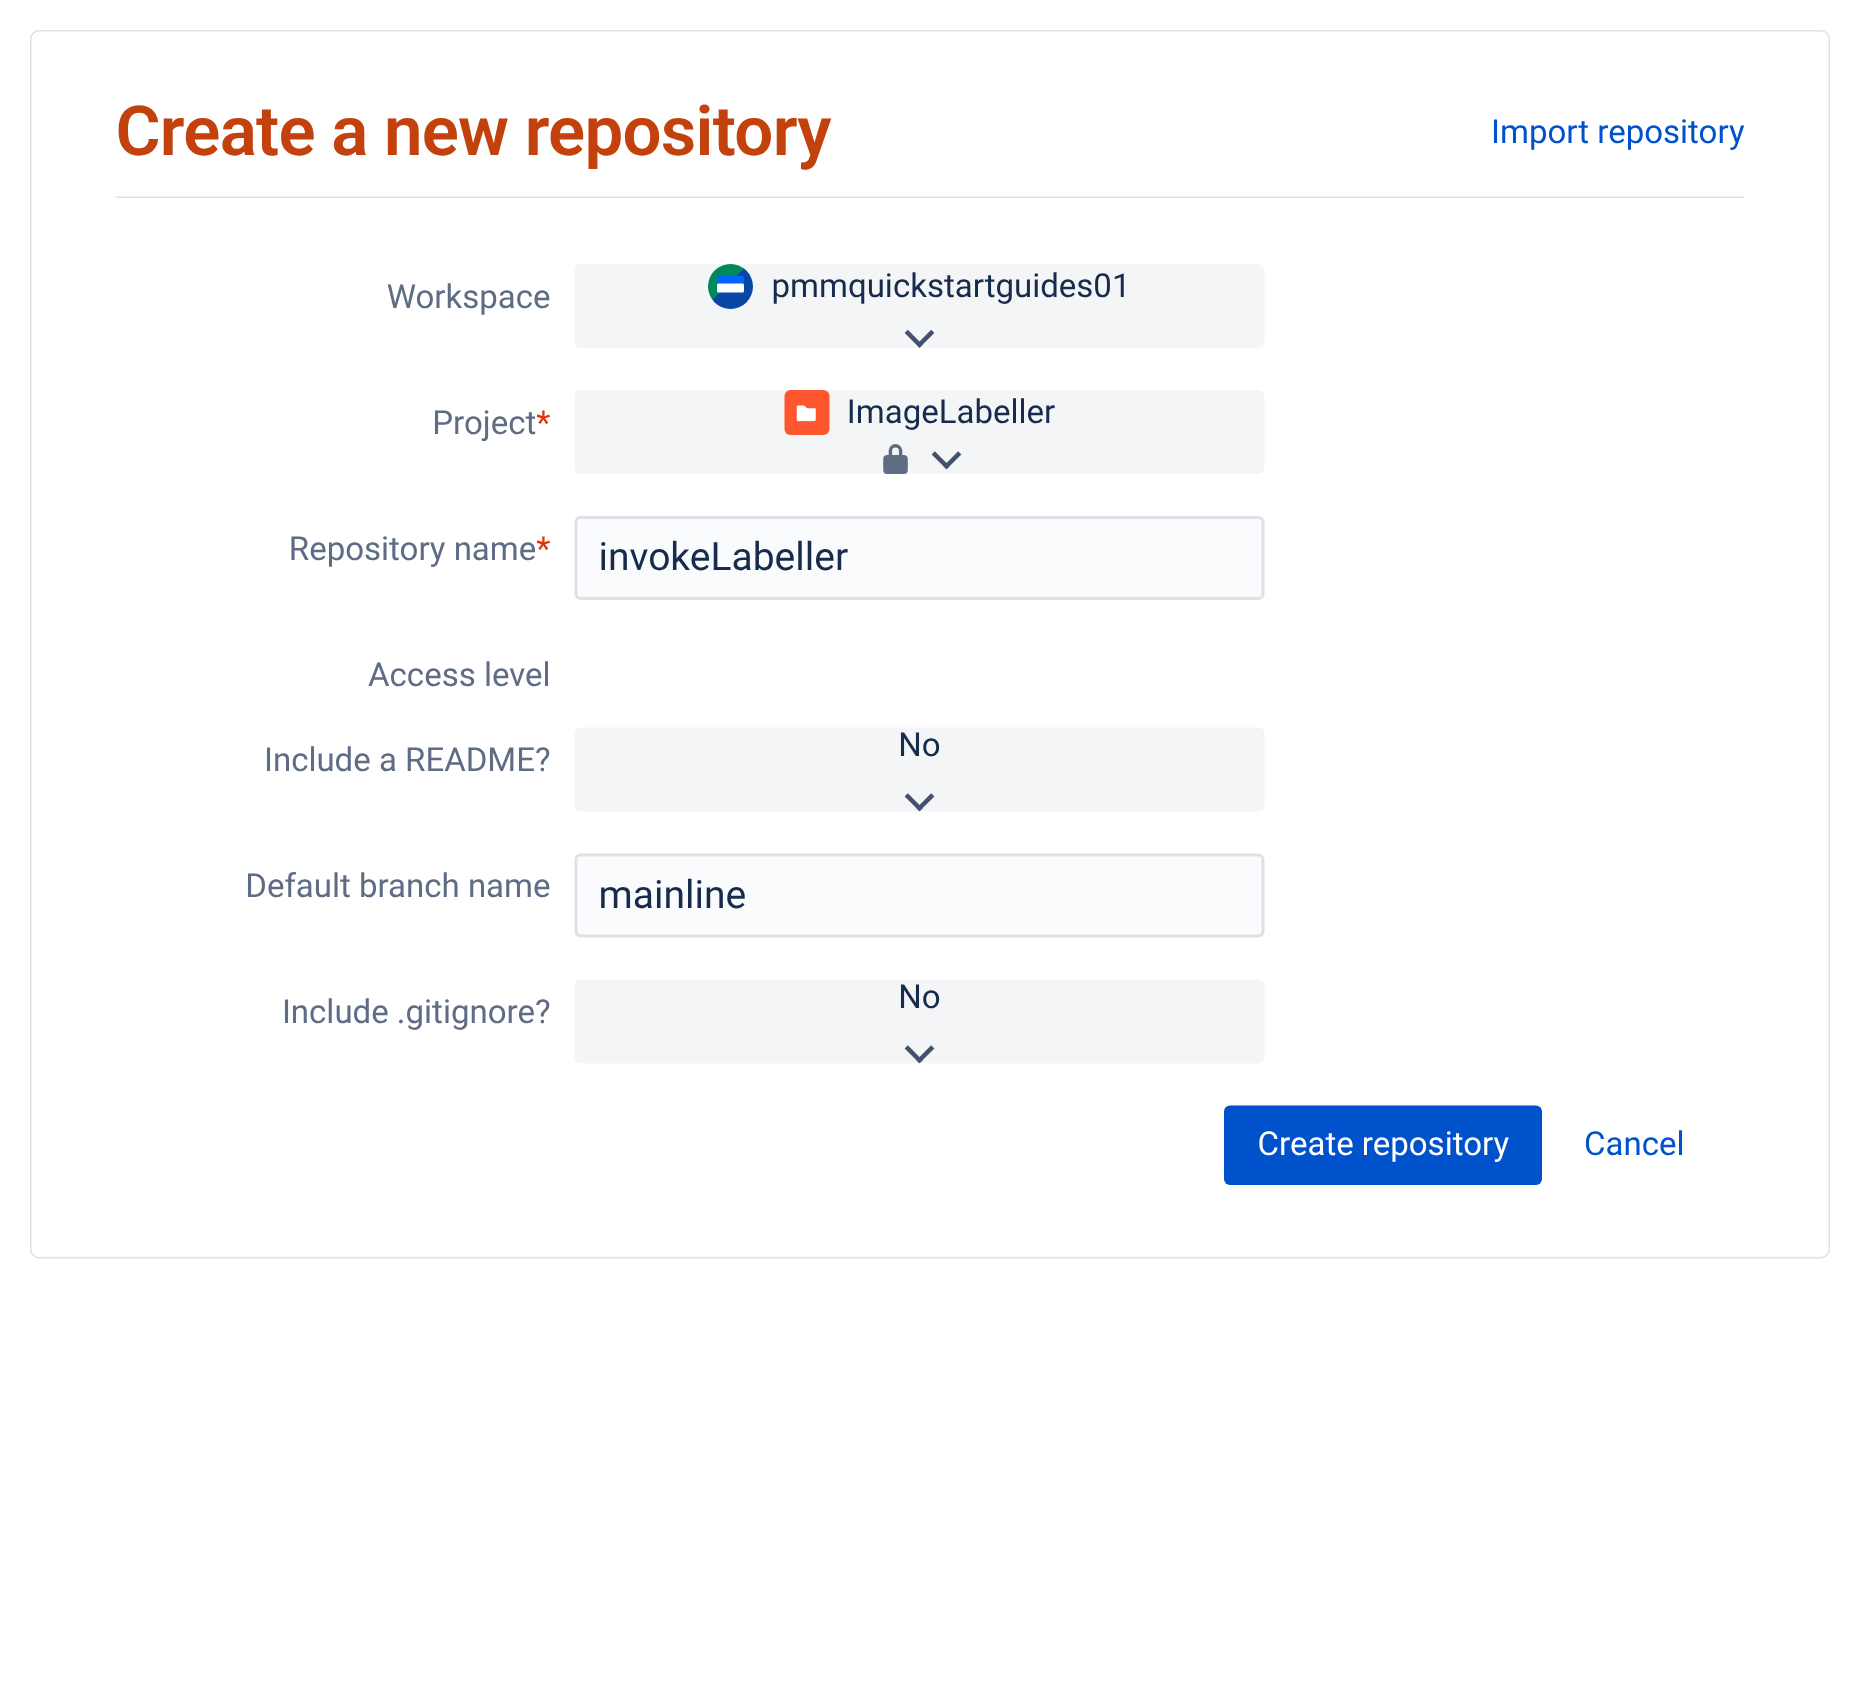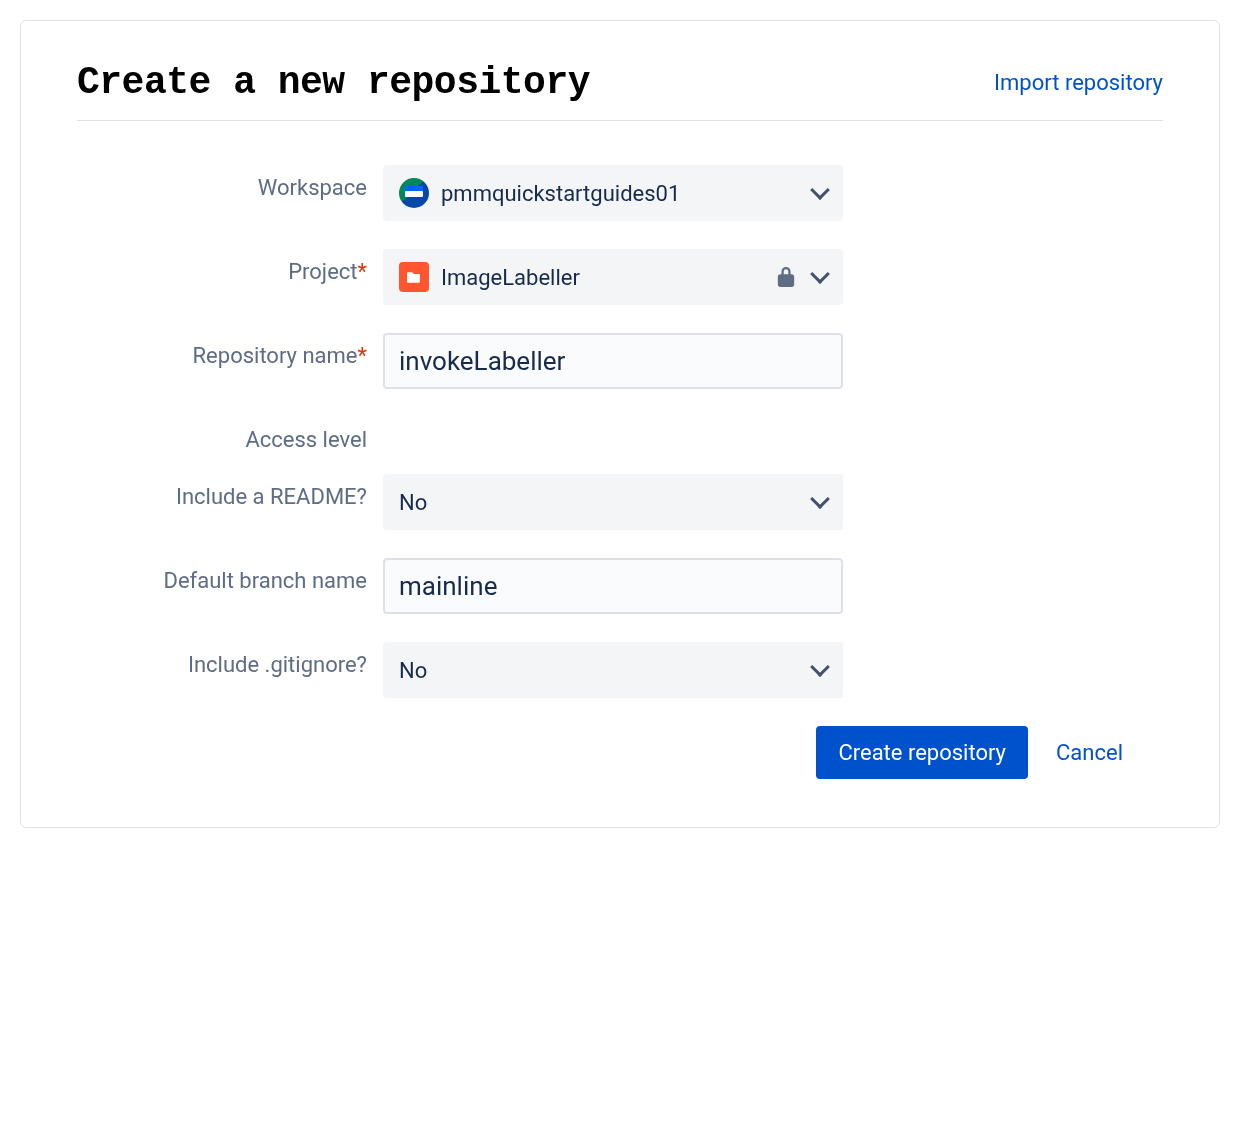--- a/index.html
+++ b/index.html
@@ -16,25 +16,24 @@
     }
     .header-row {
       display: flex;
       justify-content: space-between;
       align-items: center;
       border-bottom: 1px solid #dfe1e6;
       padding-bottom: 16px;
       margin-bottom: 44px;
     }
     .title {
-      font-size: 38px;
+      font-size: 46px;
       font-weight: 600;
-      color: #000000;
+      color: #c2410c;
       letter-spacing: -0.5px;
-      font-family: Liberation Mono, monospace;
     }
     .import-link {
       color: #0052cc;
       font-size: 22px;
       text-decoration: none;
       font-weight: 400;
     }
     .form-row {
       display: flex;
       align-items: flex-start;
@@ -65,20 +64,21 @@
       border-radius: 4px;
       height: 56px;
       display: flex;
       align-items: center;
       padding: 0 16px;
       font-size: 22px;
       color: #172b4d;
       justify-content: space-between;
       width: 460px;
       cursor: pointer;
+      flex-direction: column;
     }
     .select-box.full { width: 460px; }
     .select-box .left { display: flex; align-items: center; gap: 12px; }
     .select-box .right { display: flex; align-items: center; gap: 18px; }
     .chevron {
       width: 14px; height: 14px;
       transform: rotate(45deg);
       border-right: 3px solid #42526e;
       border-bottom: 3px solid #42526e;
       position: relative;

